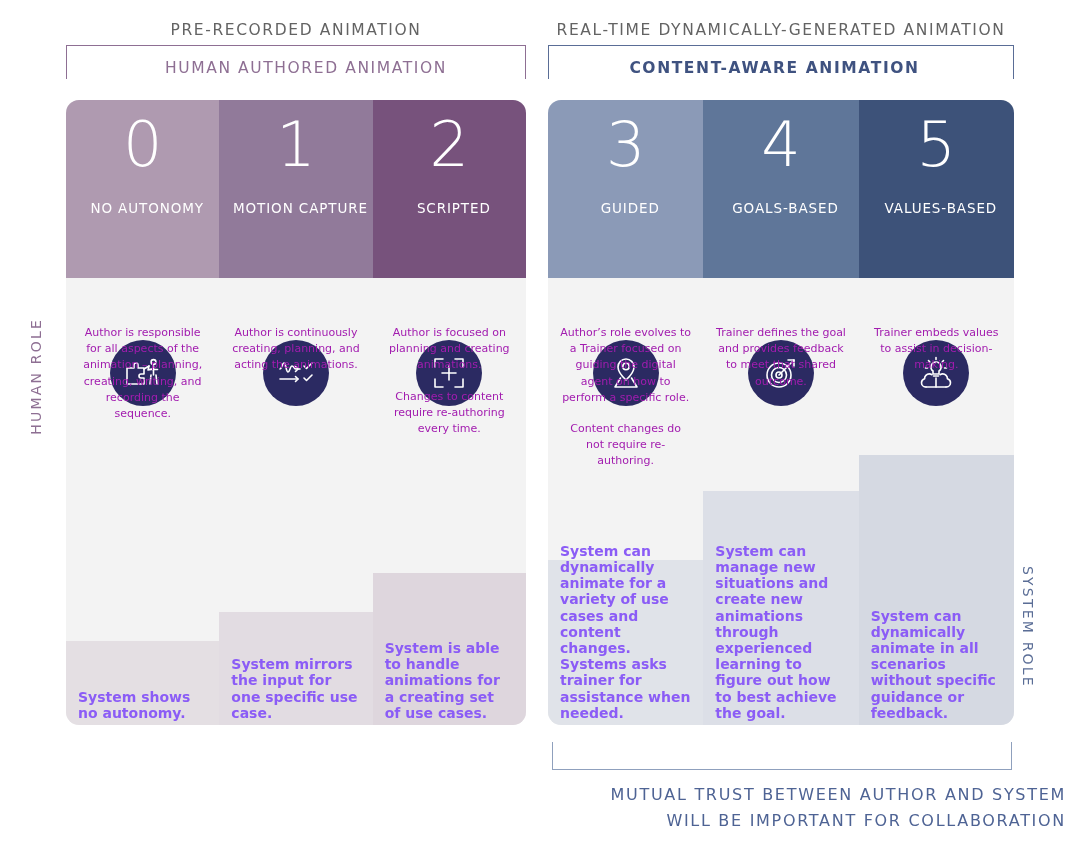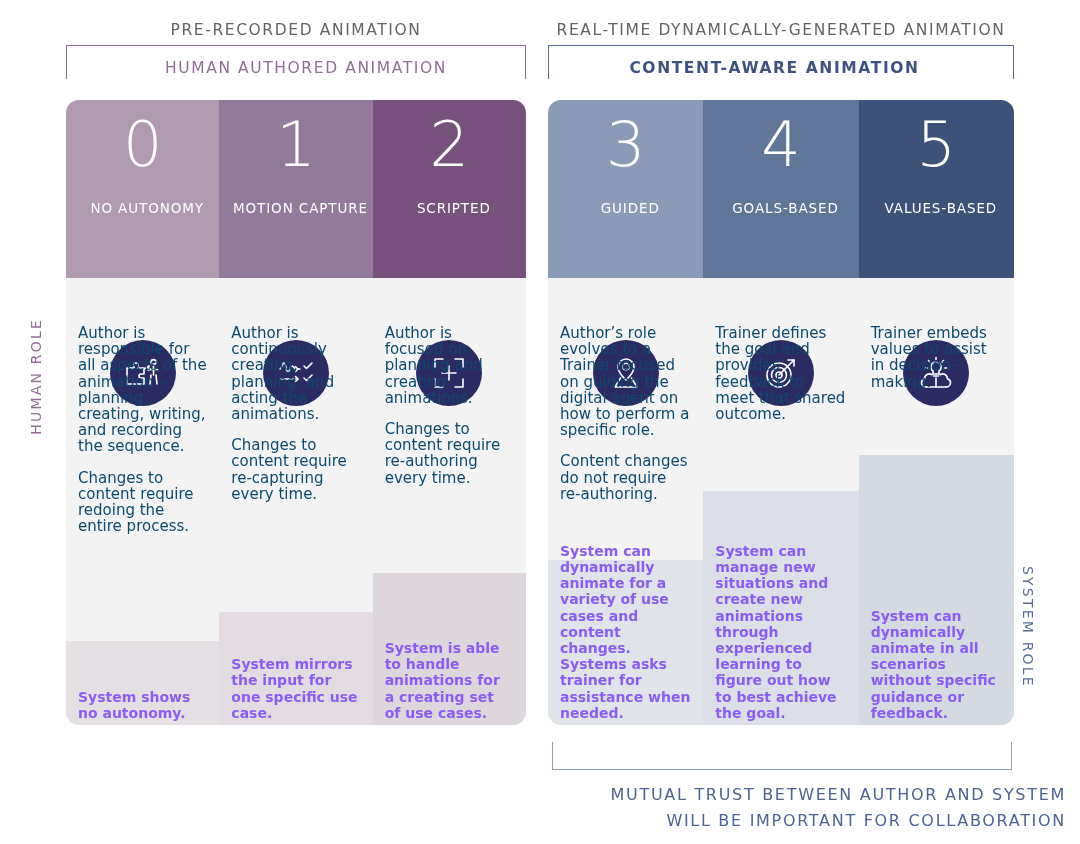--- a/index.html
+++ b/index.html
@@ -108,23 +108,24 @@
     justify-content: center;
   }
   .icon-badge svg { display: block; }
 
   
   .human-text {
     position: absolute;
     top: 225px;
     left: 12px;
     right: 12px;
-    font-size: 15px;
+    font-size: 11px;
     line-height: 16.2px;
-    color: #0c4a6e;
+    color: #a21caf;
+    text-align: center;
   }
   .human-text p { margin: 0 0 15px 0; }
 
   
   .step-block {
     position: absolute;
     left: 0; right: 0; bottom: 0;
   }
   .system-text {
     position: absolute;
@@ -213,21 +214,20 @@
           <path d="M29.5 10v9"></path>
             <path d="M25.5 13.5h8"></path>
           <path d="M27 19l-1 9"></path>
             <path d="M32 19l1 9"></path>
         </g>
         </svg>
       </div>
       <div class="step-block" style="height: 84px; background: rgb(228, 223, 227);"></div>
       <div class="human-text">
         <p>Author is responsible for all aspects of the animation – planning, creating, writing, and recording the sequence.</p>
-        <p>Changes to content require redoing the entire process.</p>
       </div>
       <div class="system-text">
         <p>System shows no autonomy.</p>
       </div>
     </div>
     <div class="column">
       <div class="col-head" style="background: rgb(145, 122, 154);">
         <div class="col-number">1</div>
         <div class="col-title">MOTION CAPTURE</div>
       </div>
@@ -239,21 +239,20 @@
           <path d="M3 21h18"></path>
             <path d="M21 21l-2.5-2.5M21 21l-2.5 2.5"></path>
           <path d="M27 8l2.5 2.5L35 5"></path>
           <path d="M27 20l2.5 2.5L35 17"></path>
         </g>
         </svg>
       </div>
       <div class="step-block" style="height: 113px; background: rgb(226, 220, 226);"></div>
       <div class="human-text">
         <p>Author is continuously creating, planning, and acting the animations.</p>
-        <p>Changes to content require re-capturing every time.</p>
       </div>
       <div class="system-text">
         <p>System mirrors the input for one specific use case.</p>
       </div>
     </div>
     <div class="column">
       <div class="col-head" style="background: rgb(119, 82, 124);">
         <div class="col-number">2</div>
         <div class="col-title">SCRIPTED</div>
       </div>

